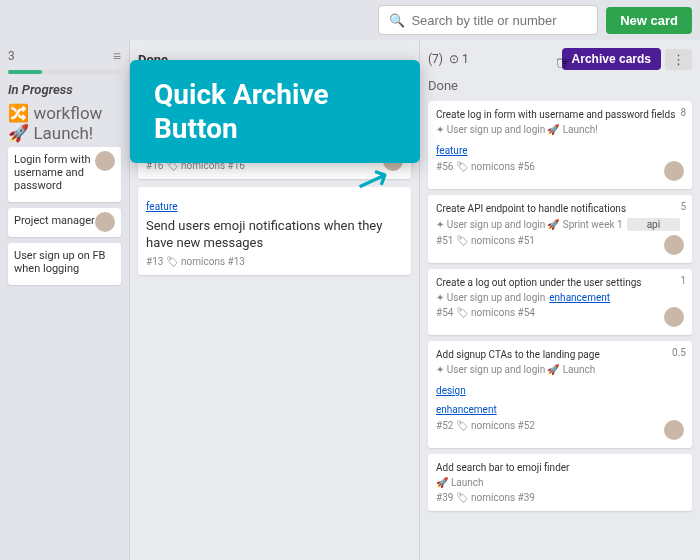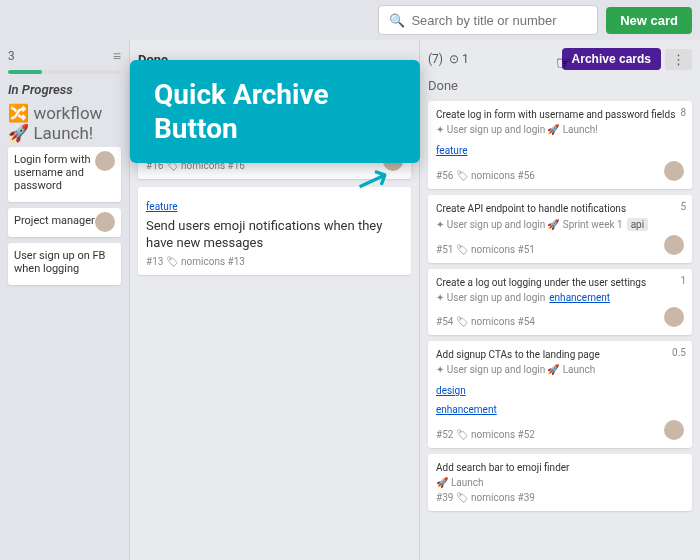--- a/index.html
+++ b/index.html
@@ -297,21 +297,21 @@
       font-size: 10px;
       color: #888;
       margin-bottom: 4px;
       display: flex;
       align-items: center;
       gap: 4px;
     }
 
     .right-card-footer {
       display: flex;
-      align-items: flex-end;
+      align-items: flex-start;
       justify-content: space-between;
       margin-top: 2px;
     }
 
     .right-card-number {
       font-size: 10px;
       color: #888;
     }
 
     .right-card-avatar {
@@ -333,21 +333,21 @@
       font-size: 10px;
       color: #0052cc;
       text-decoration: underline;
     }
 
     .tag-api {
       display: inline-block;
       font-size: 10px;
       background: #e8e8e8;
       color: #555;
-      padding: 1px 4px;
+      padding: 1px 20px;
       border-radius: 2px;
     }
 
     
     .tooltip-overlay {
       position: absolute;
       top: 60px;
       left: 130px;
       background: #00acc1;
       border-radius: 6px;
@@ -499,21 +499,21 @@
       <div class="right-card-title">Create API endpoint to handle notifications</div>
       <div class="right-card-sub">✦ User sign up and login 🚀 Sprint week 1 <span class="tag-api">api</span></div>
       <div class="right-card-footer">
         <span class="right-card-number">#51 🏷 nomicons #51</span>
         <div class="right-card-avatar"></div>
       </div>
     </div>
 
     <div class="right-card">
       <span class="score-badge">1</span>
-      <div class="right-card-title">Create a log out logging under the user settings</div>
+      <div class="right-card-title">Create a log out option under the user settings</div>
       <div class="right-card-sub">✦ User sign up and login <span class="tag-link">enhancement</span></div>
       <div class="right-card-footer">
         <span class="right-card-number">#54 🏷 nomicons #54</span>
         <div class="right-card-avatar"></div>
       </div>
     </div>
 
     <div class="right-card">
       <span class="score-badge">0.5</span>
       <div class="right-card-title">Add signup CTAs to the landing page</div>

